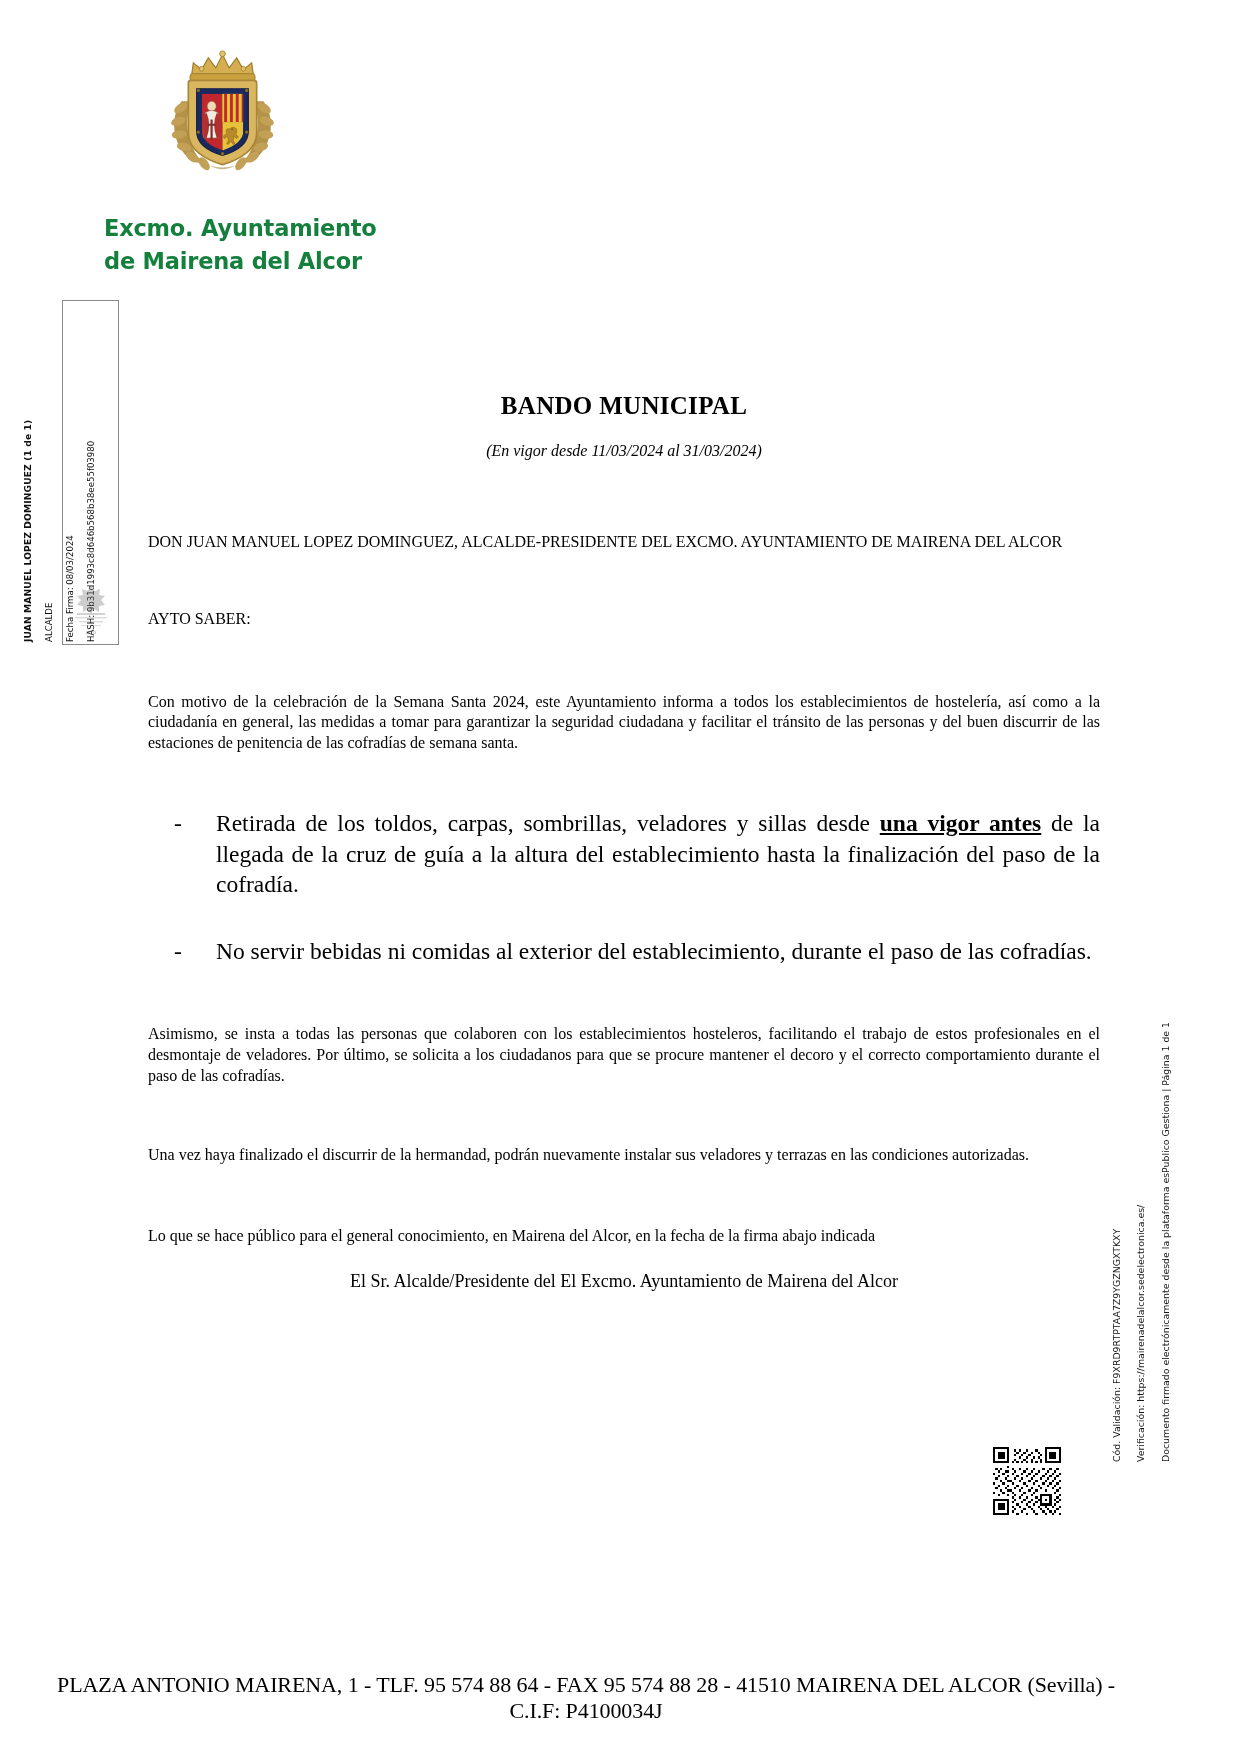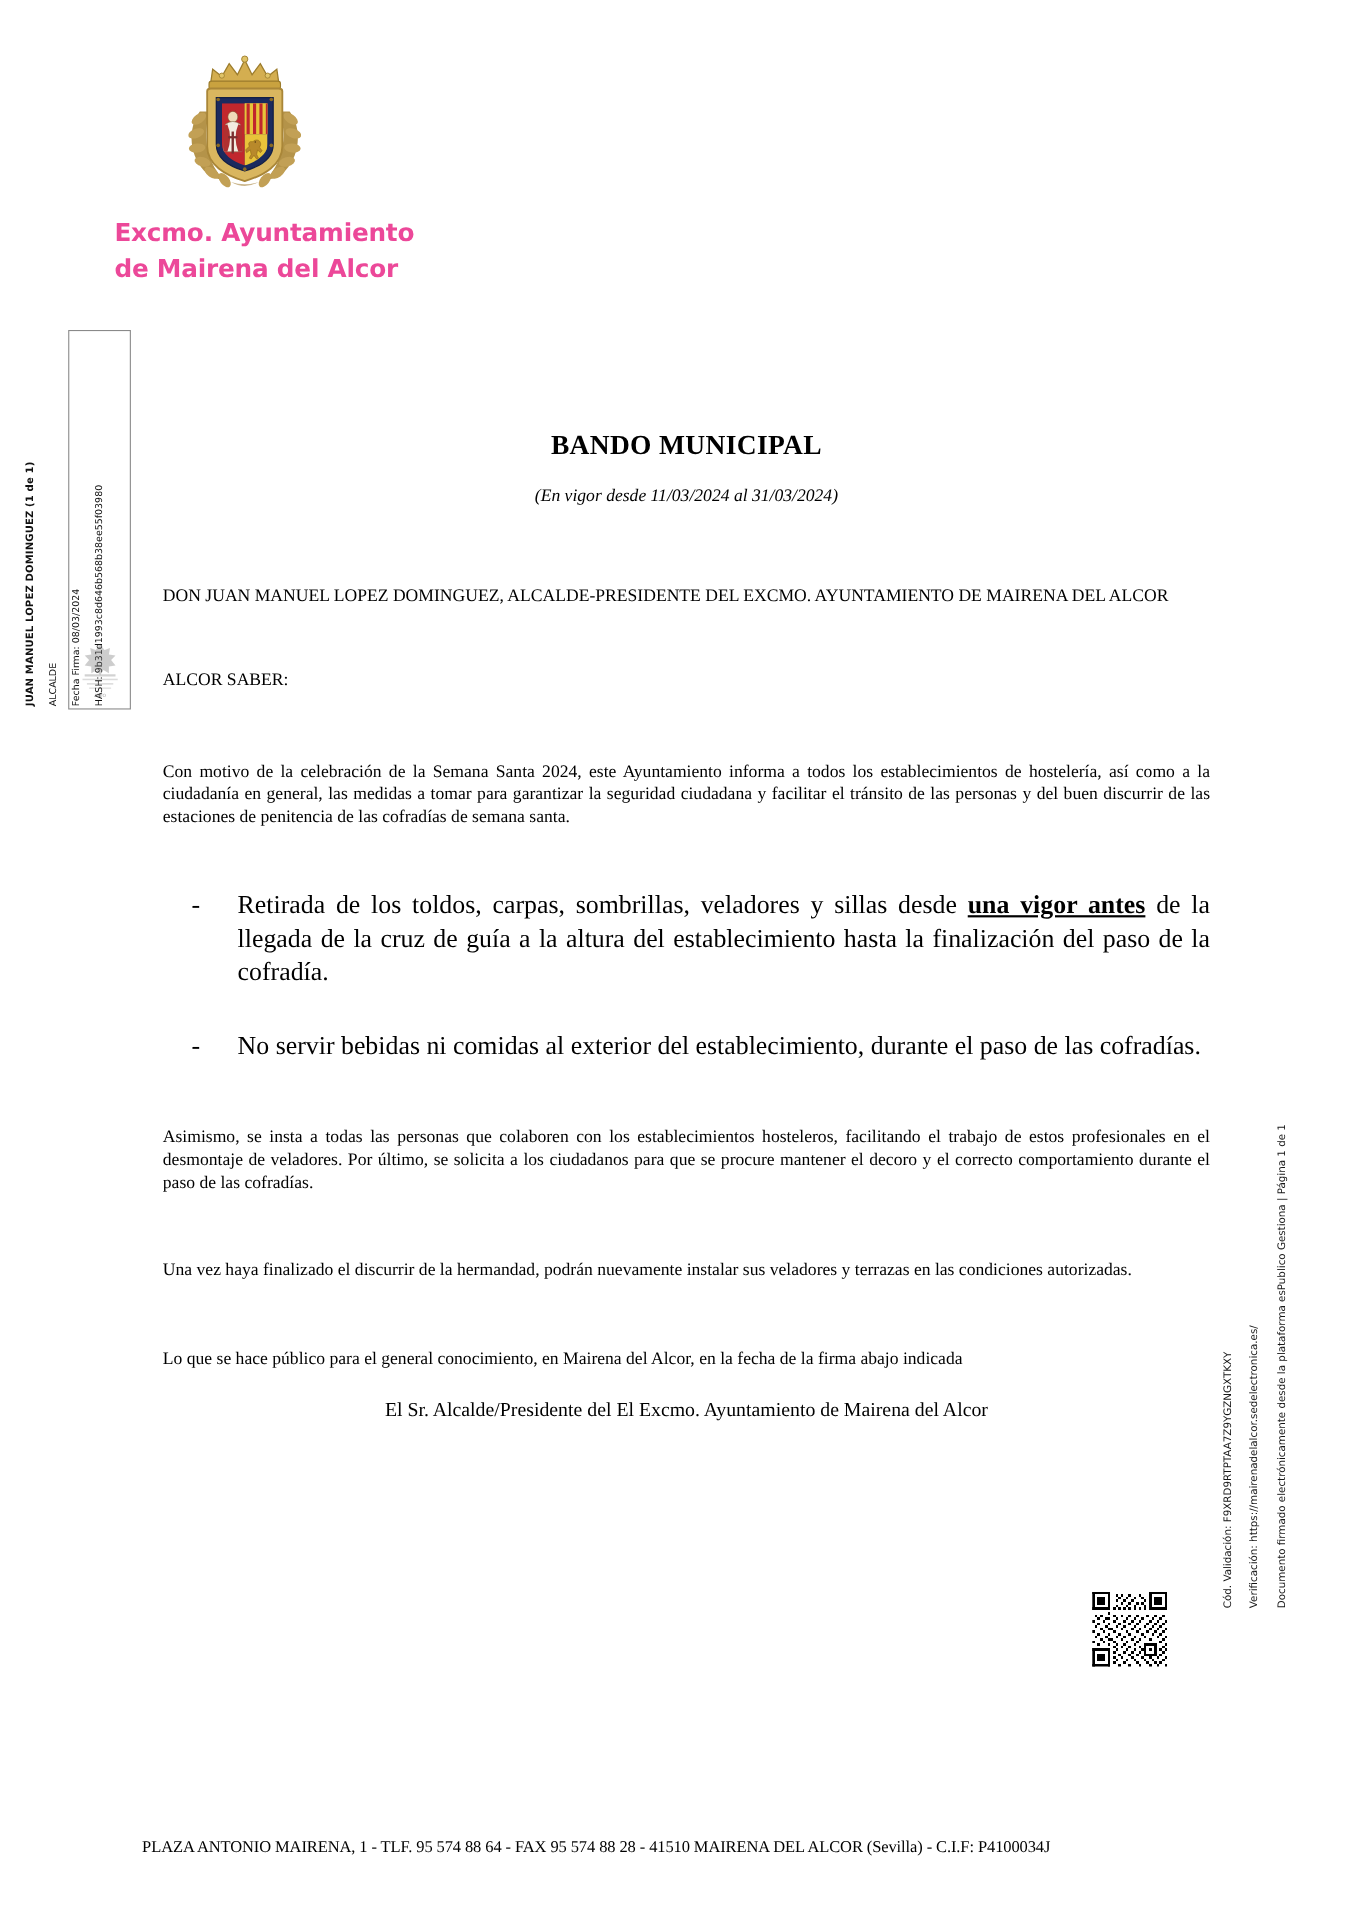--- a/index.html
+++ b/index.html
@@ -30,22 +30,22 @@
   .crest-wrap {
     width: 125px;
     margin-left: 56px;
   }
   .org-name {
     font-family: "DejaVu Sans", sans-serif;
     font-weight: bold;
     font-size: 22.5px;
     line-height: 1.48;
     letter-spacing: -0.2px;
-    color: #ec4899;
-    margin-top: 7px;
+    color: #15803d;
+    margin-top: 24px;
     white-space: pre-line;
   }
 
   
   .sig-stamp {
     position: absolute;
     left: 62px;
     top: 300px;
     width: 57px;
     height: 345px;
@@ -188,23 +188,24 @@
     margin-top: 22px;
   }
 
   
   .footer {
     position: absolute;
     left: 0;
     top: 1672px;
     width: 1084px;
     text-align: center;
-    font-size: 15px;
+    font-size: 22px;
     letter-spacing: -0.1px;
     color: #000;
+    padding-left: 44px;
   }
 </style>
 </head>
 <body>
 
 <div class="page">
 
   <div class="header-block">
 
     <div class="crest-wrap">
@@ -312,21 +313,21 @@
   </div>
 
   <div class="doc">
 
     <h1 class="title">BANDO MUNICIPAL</h1>
 
     <div class="subtitle">(En vigor desde 11/03/2024 al 31/03/2024)</div>
 
     <p class="para mt-intro">DON JUAN MANUEL LOPEZ DOMINGUEZ, ALCALDE-PRESIDENTE DEL EXCMO. AYUNTAMIENTO DE MAIRENA DEL ALCOR</p>
 
-    <p class="para mt-saber nojust">ALCOR SABER:</p>
+    <p class="para mt-saber nojust">AYTO SABER:</p>
 
     <p class="para mt-body">Con motivo de la celebración de la Semana Santa 2024, este Ayuntamiento informa a todos los establecimientos de hostelería, así como a la ciudadanía en general, las medidas a tomar para garantizar la seguridad ciudadana y facilitar el tránsito de las personas y del buen discurrir de las estaciones de penitencia de las cofradías de semana santa.</p>
 
     <ul class="bullets">
       <li>
         <span class="dash">-</span>
         <span>Retirada de los toldos, carpas, sombrillas, veladores y sillas desde </span><span class="hl">una vigor antes</span><span> de la llegada de la cruz de guía a la altura del establecimiento hasta la finalización del paso de la cofradía.</span>
       </li>
       <li>
         <span class="dash">-</span>

